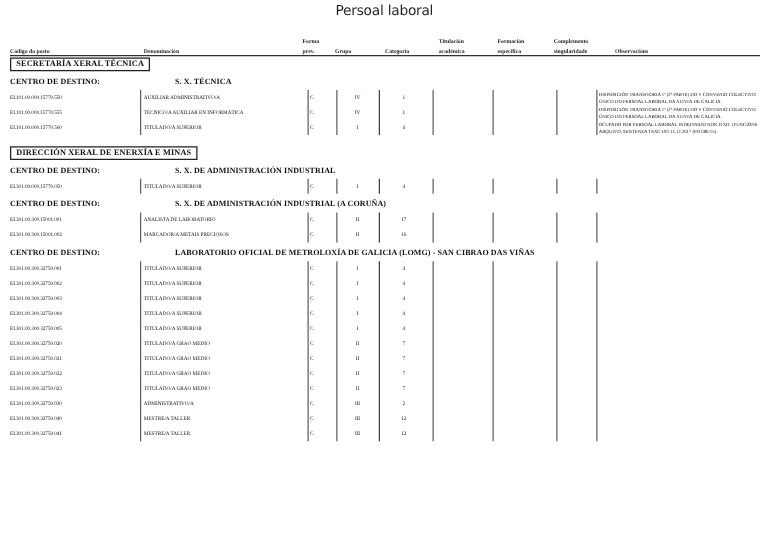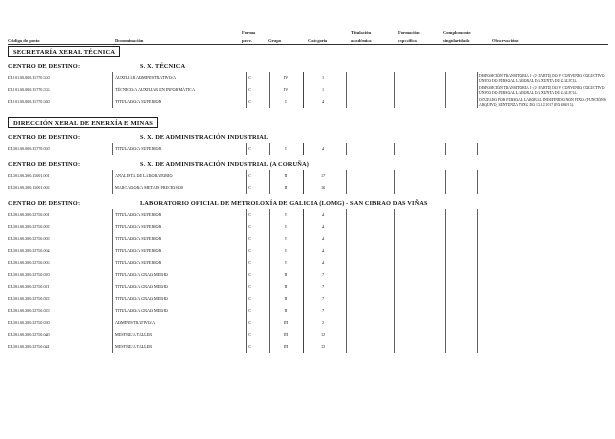--- a/index.html
+++ b/index.html
@@ -70,20 +70,21 @@
   .obs{position:absolute;font-size:3.8px;line-height:4.6px;left:479px;width:130px;white-space:normal;color:#000;}
 
   
   .scanish{opacity:0.93;}
 </style>
 </head>
 <body>
 
 <div class="page scanish">
 
+  <div class="doc-title">Persoal laboral</div>
 
   <div class="col-headers">
     <div class="ch" style="left:8px;top:18px;">Código do posto</div>
     <div class="ch" style="left:115px;top:18px;">Denominación</div>
     <div class="ch" style="left:242px;top:10px;">Forma</div>
     <div class="ch" style="left:242px;top:18px;">prev.</div>
     <div class="ch" style="left:268px;top:18px;">Grupo</div>
     <div class="ch" style="left:308px;top:18px;">Categoría</div>
     <div class="ch" style="left:351px;top:10px;">Titulación</div>
     <div class="ch" style="left:351px;top:18px;">académica</div>

